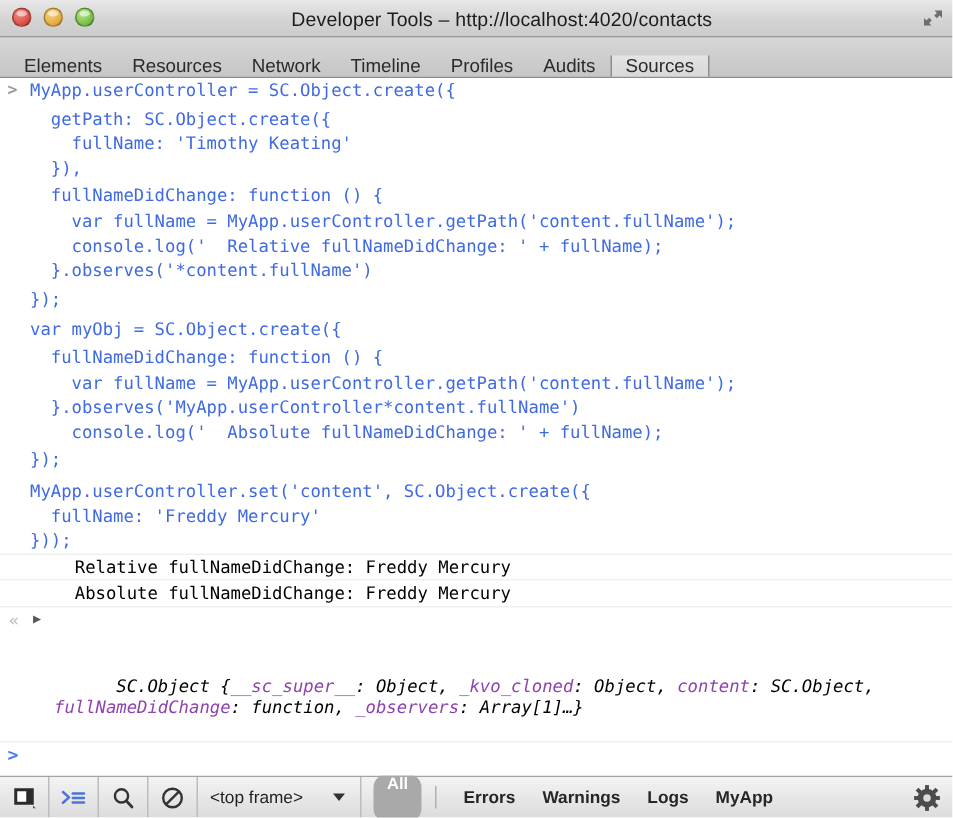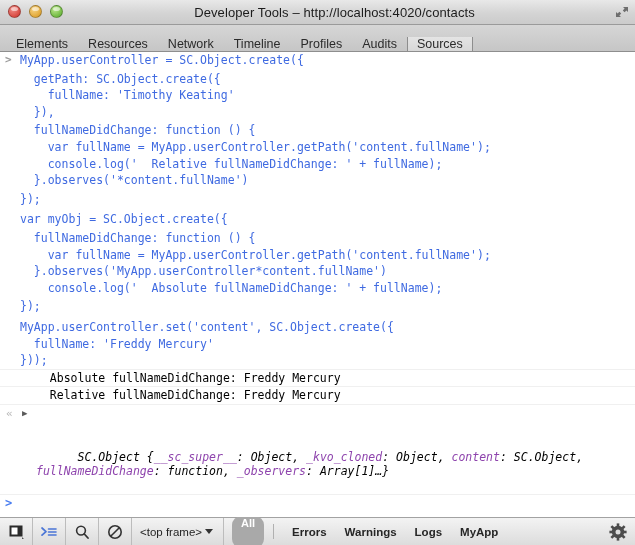--- a/index.html
+++ b/index.html
@@ -206,21 +206,21 @@
   .sb-frame {
     display: flex;
     align-items: center;
     padding: 0 10px 0 8px;
     height: 27px;
     border-right: 1px solid #bcbcbc;
     box-sizing: border-box;
     font-size: 11.5px;
     color: #1f1f1f;
     font-family: "Liberation Sans", sans-serif;
-    gap: 3px;
+    gap: 20px;
   }
   .caret-down {
     width: 0; height: 0;
     border-left: 4px solid transparent;
     border-right: 4px solid transparent;
     border-top: 5px solid #333;
     display: inline-block;
   }
   .filters {
     display: flex;
@@ -331,22 +331,22 @@
         <div class="entry input"><span class="gutter"></span><span></span></div>
         <div class="entry input"><span class="gutter"></span><span>});</span></div>
         <div class="entry input"><span class="gutter"></span><span></span></div>
         <div class="entry input"><span class="gutter"></span><span></span></div>
         <div class="entry input"><span class="gutter"></span><span>MyApp.userController.set('content', SC.Object.create({</span></div>
         <div class="entry input"><span class="gutter"></span><span>  fullName: 'Freddy Mercury'</span></div>
         <div class="entry input sep"><span class="gutter"></span><span>}));</span></div>
       </div>
 
     <div id="log-block">
+        <div class="entry log sep">  Relative fullNameDidChange: Freddy Mercury</div>
         <div class="entry log sep">  Absolute fullNameDidChange: Freddy Mercury</div>
-        <div class="entry log sep">  Relative fullNameDidChange: Freddy Mercury</div>
       </div>
 
     <div class="entry result sep">
       <span class="gutter-back">«</span>
       <span class="disclosure">▶</span>
       <span id="result-text"><span class="val">SC.Object {</span><span class="prop">__sc_super__</span><span class="val">: Object</span><span class="val">, </span><span class="prop">_kvo_cloned</span><span class="val">: Object</span><span class="val">, </span><span class="prop">content</span><span class="val">: SC.Object</span><span class="val">,</span><br><span class="prop">fullNameDidChange</span><span class="val">: function</span><span class="val">, </span><span class="prop">_observers</span><span class="val">: Array[1]</span><span class="val">…}</span></span>
     </div>
 
     <div class="prompt-row">
       <span class="caret">&gt;</span>

